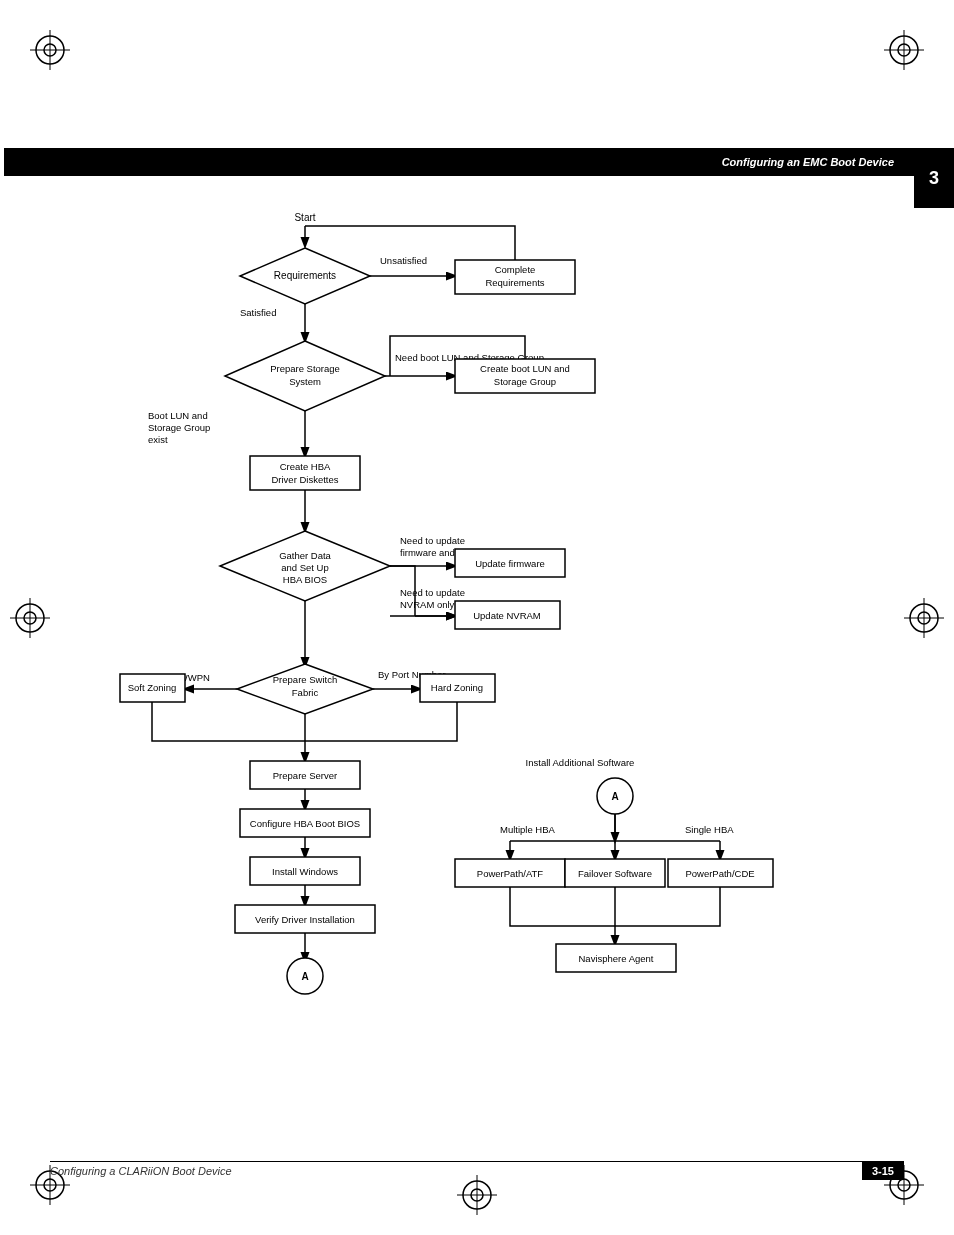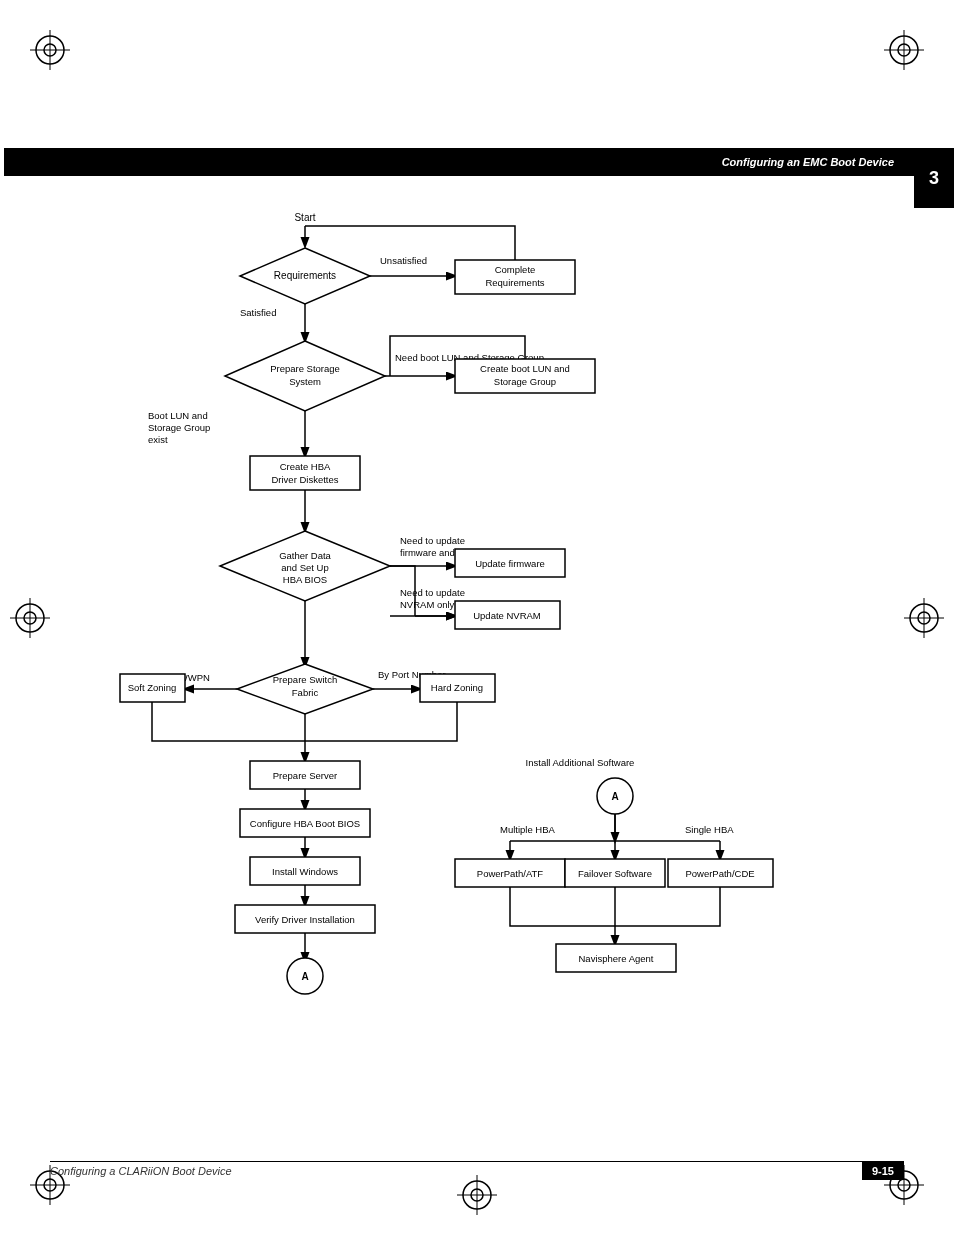--- a/index.html
+++ b/index.html
@@ -295,14 +295,14 @@
   <text x="616" y="786" text-anchor="middle" class="label">Navisphere Agent</text>
 
   <path d="M515,84 L515,50 L305,50" class="line-no-arrow"></path>
 
   <path d="M525,183 L525,160 L390,160 L390,200" class="line-no-arrow"></path>
 
 </svg>
 
 <div style="position:absolute; bottom:55px; left:50px; right:50px; border-top:1px solid #000; display:flex; justify-content:space-between; align-items:center;">
   <span style="font-size:11px; font-style:italic; color:#333;">Configuring a CLARiiON Boot Device</span>
-  <span style="background:#000; color:#fff; font-size:11px; font-weight:bold; padding:3px 10px;">9-15</span>
+  <span style="background:#000; color:#fff; font-size:11px; font-weight:bold; padding:3px 10px;">3-15</span>
 </div>
 
 </body></html>

